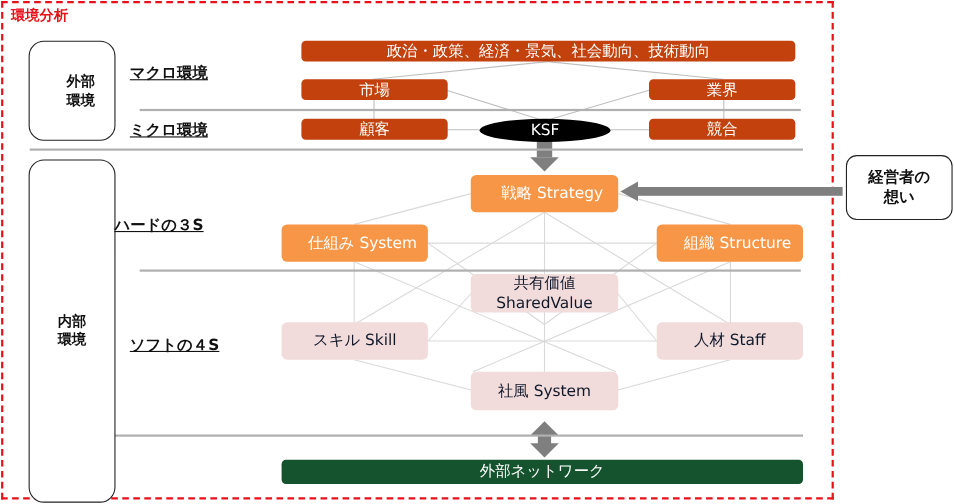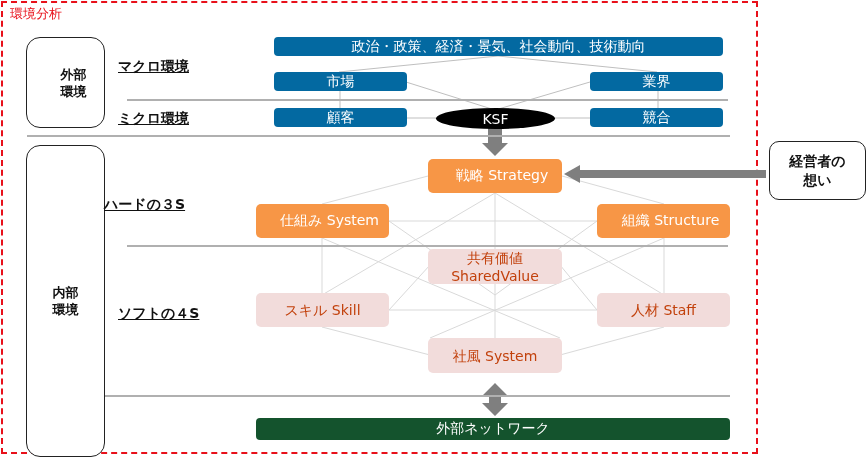--- a/index.html
+++ b/index.html
@@ -1,23 +1,23 @@
 <!DOCTYPE html>
 <html><head>
 <meta charset="utf-8">
 <style>
   html,body{margin:0;padding:0;background:#fff;}
   body{width:867px;height:458px;position:relative;overflow:hidden;font-family:"DejaVu Sans","Liberation Sans",sans-serif;}
   .frame{position:absolute;left:1px;top:1px;width:757px;height:453px;border:2px dashed #e8101a;box-sizing:border-box;}
-  .frame-title{position:absolute;left:10px;top:5px;font-size:13px;font-weight:normal;color:#e8101a;}
+  .frame-title{position:absolute;left:10px;top:5px;font-size:13px;font-weight:bold;color:#e8101a;}
   svg.lines{position:absolute;left:0;top:0;}
   .box{position:absolute;box-sizing:border-box;display:flex;align-items:center;justify-content:center;text-align:center;border-radius:4px;}
-  .blue{background:#0369a1;color:#fff;font-size:14px;}
+  .blue{background:#c2410c;color:#fff;font-size:14px;}
   .orange{background:#f79646;color:#fff;font-size:14px;border-radius:5px;padding-left:14px;}
-  .pink{background:#f2dcdb;color:#c2410c;font-size:14px;border-radius:5px;line-height:18px;}
+  .pink{background:#f2dcdb;color:#0f172a;font-size:14px;border-radius:5px;line-height:18px;}
   .green{background:#14532d;color:#fff;font-size:14px;}
   .ksf{position:absolute;left:436px;top:108px;width:119px;height:21px;background:#000000;border-radius:50%;color:#fff;font-size:14px;display:flex;align-items:center;justify-content:center;}
   .side{position:absolute;border:1.5px solid #222;border-radius:14px;box-sizing:border-box;display:flex;align-items:center;justify-content:center;text-align:center;font-weight:bold;font-size:13px;line-height:17px;color:#111;background:#fff;}
   .cat{position:absolute;font-weight:bold;font-size:14px;text-decoration:underline;color:#111;}
   .hline{position:absolute;height:0;border-top:2px solid #b0b0b0;}
 </style>
 </head>
 <body>
 
 <div class="frame"></div>

